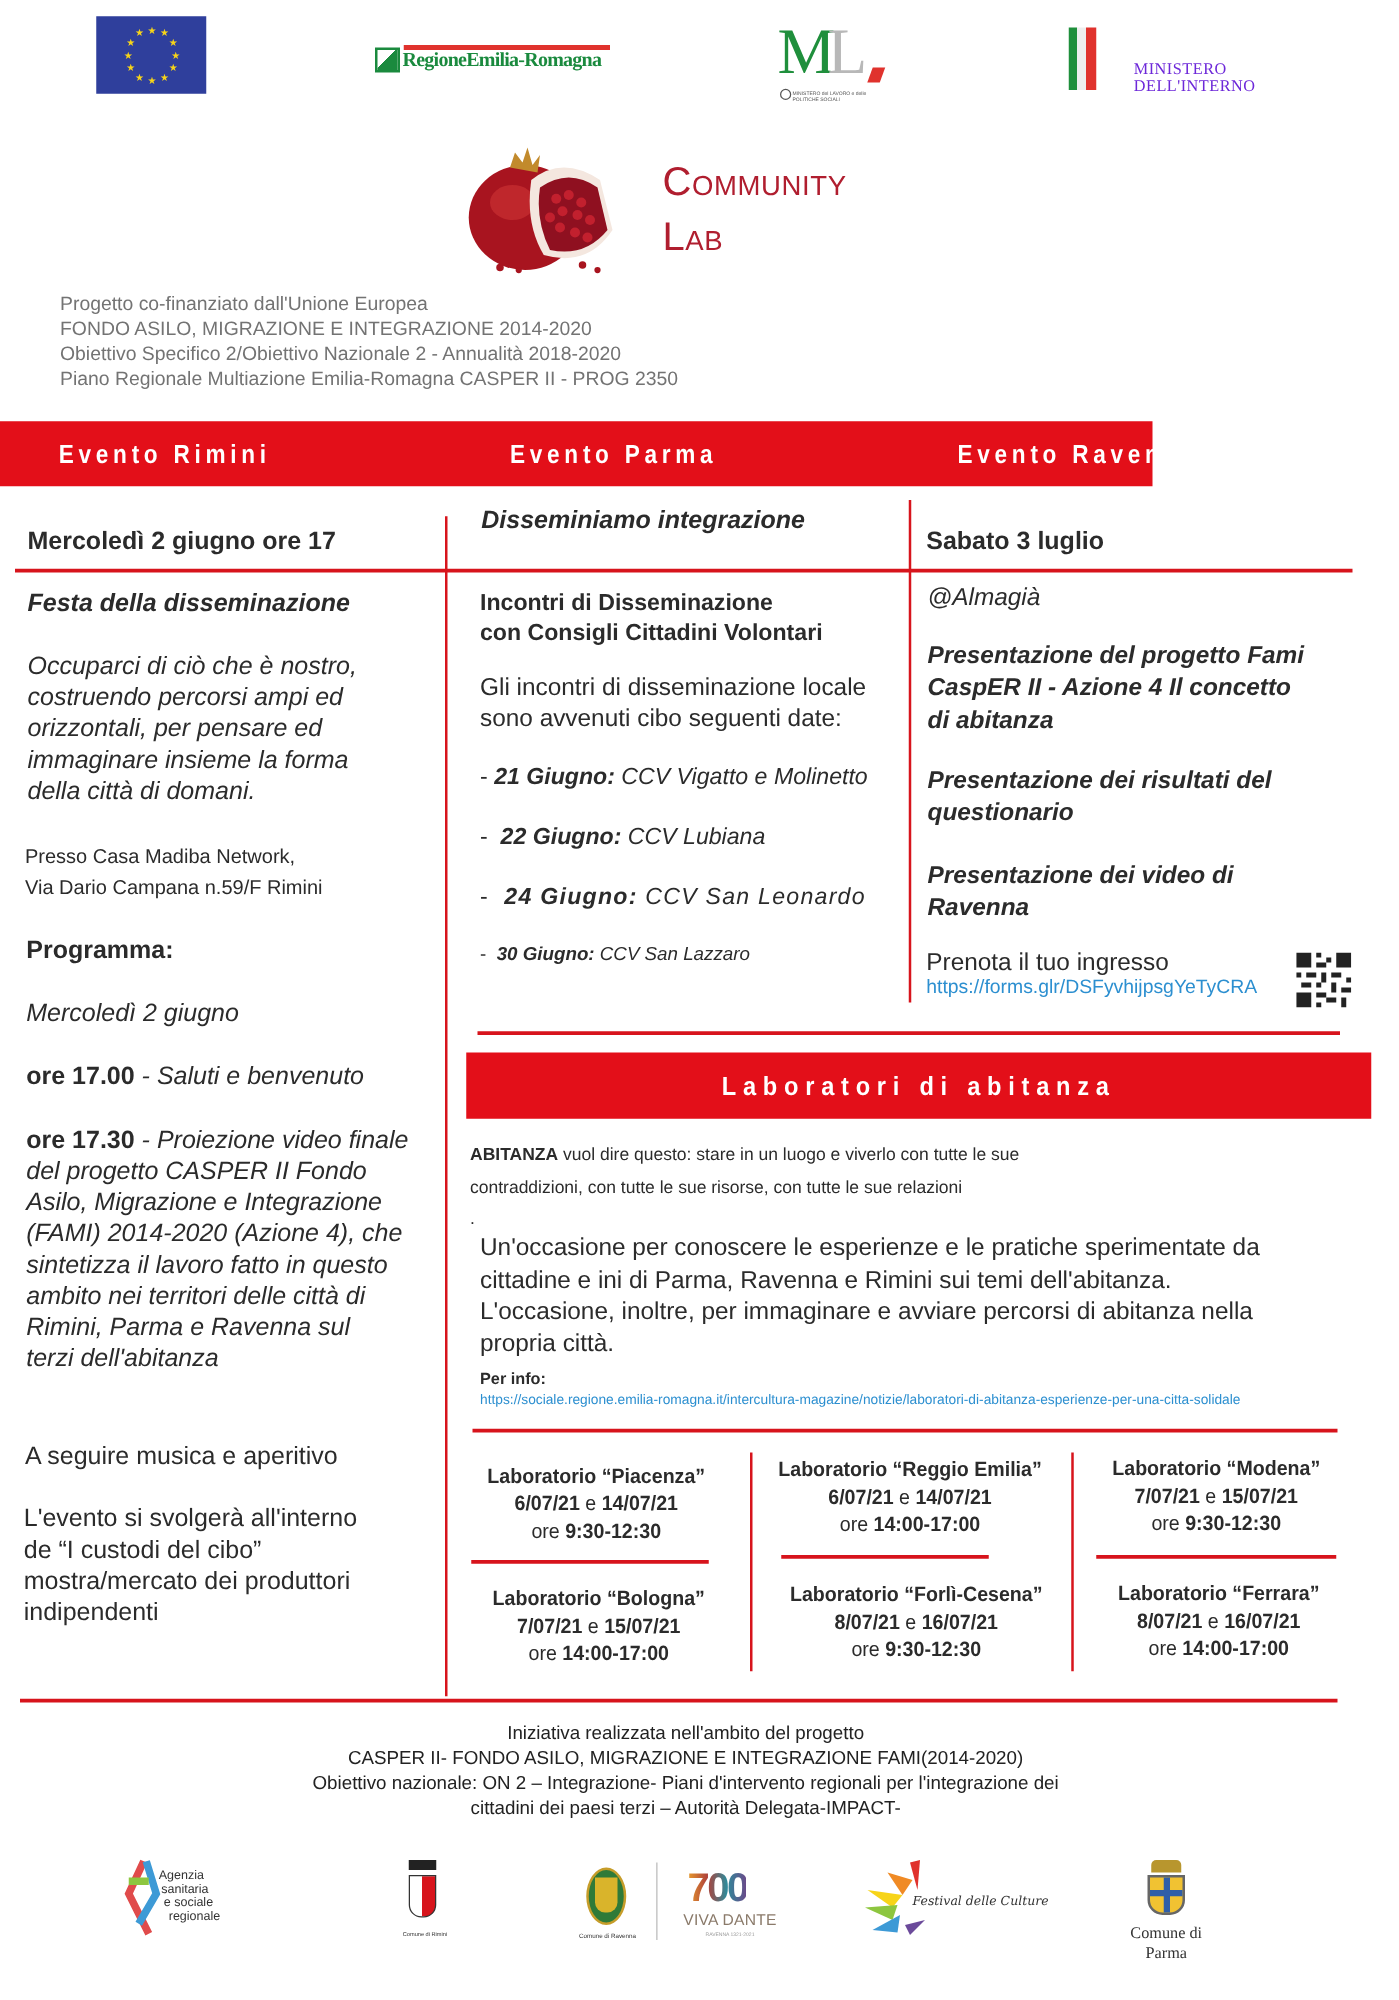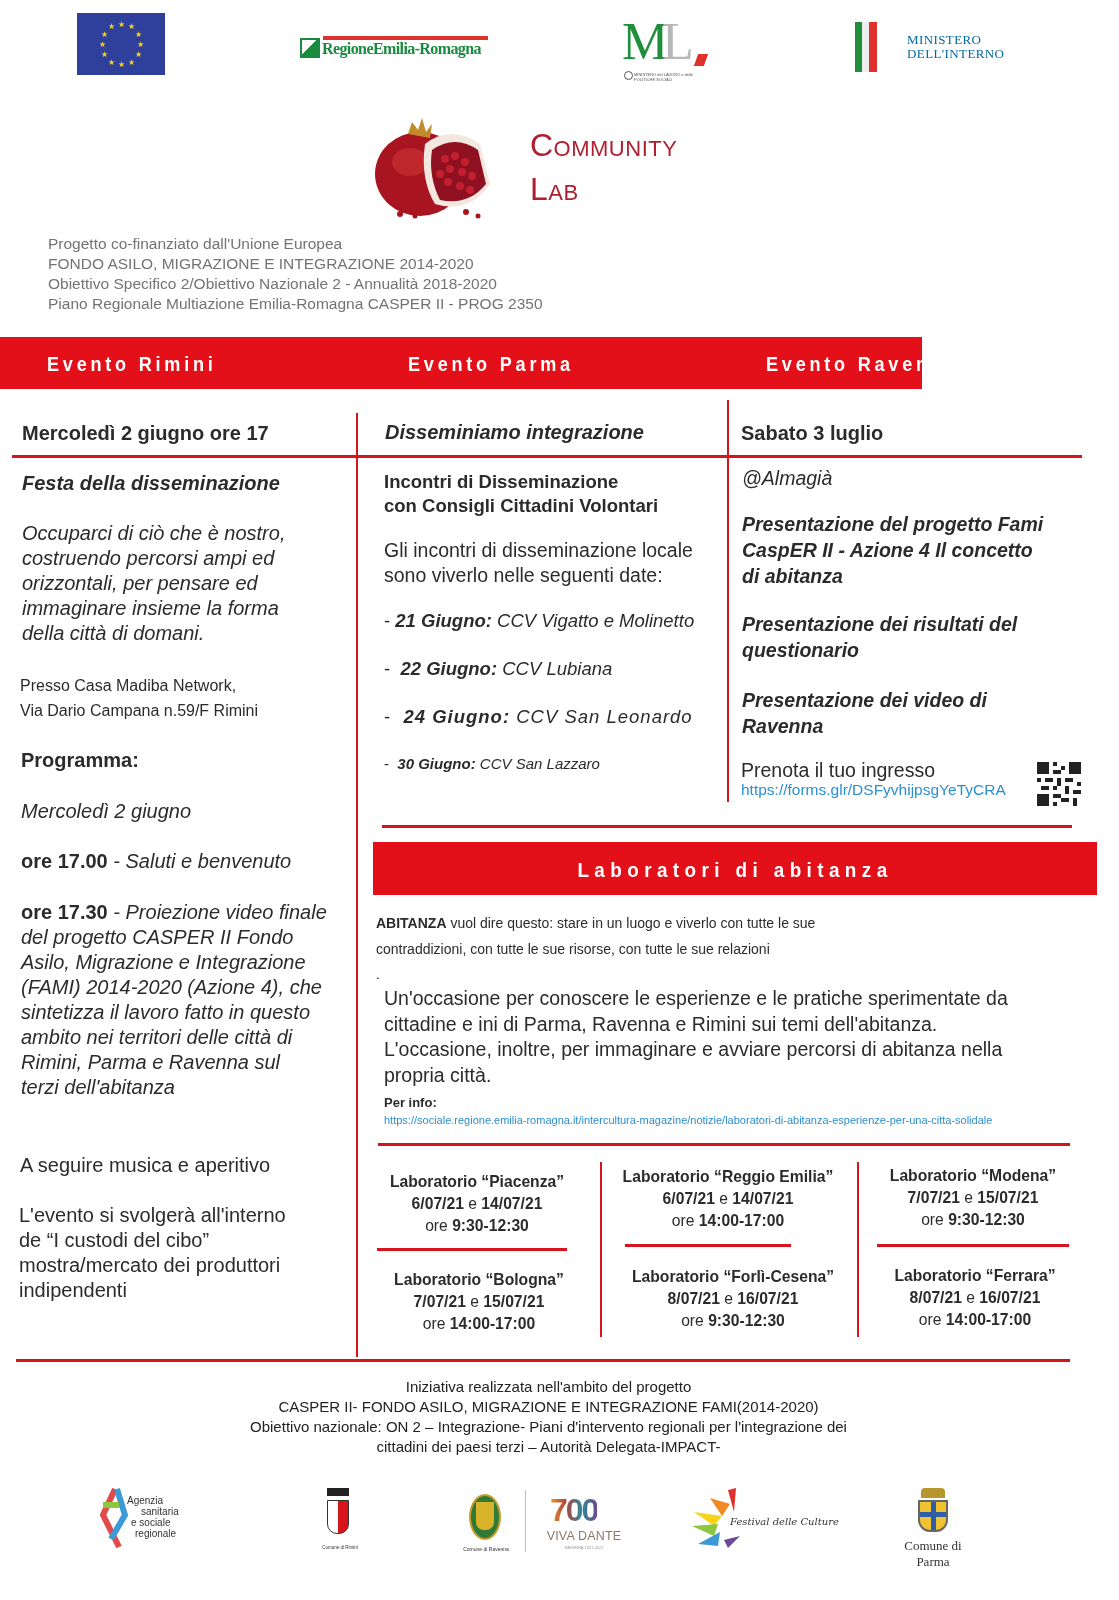--- a/index.html
+++ b/index.html
@@ -17,21 +17,21 @@
   .rer-logo .bar { position: absolute; left: 23px; top: 0; width: 165px; height: 4px; background: #e0322d; }
   .rer-logo .sq { position: absolute; left: 0; top: 2px; width: 20px; height: 20px; border: 2px solid #1a8a3e; background: linear-gradient(135deg, #fff 45%, #1a8a3e 46%); }
   .rer-logo .txt { position: absolute; left: 22px; top: 4px; font-family: "Liberation Serif", serif; font-weight: bold; font-size: 16px; color: #1a8a3e; letter-spacing: -0.6px; white-space: nowrap; }
   .ml-logo { left: 622px; top: 16px; width: 90px; height: 70px; }
   .ml-logo .m { position: absolute; left: 0; top: 0; font-family: "Liberation Serif", serif; font-size: 52px; line-height: 52px; color: #1f8f3c; }
   .ml-logo .l { position: absolute; left: 40px; top: 0; font-family: "Liberation Serif", serif; font-size: 52px; line-height: 52px; color: #b8b8b8; }
   .ml-logo .sub { position: absolute; left: 12px; top: 56px; font-size: 4px; color: #555; width: 80px; line-height: 5px; }
   .ml-logo .emblem { position: absolute; left: 2px; top: 55px; width: 9px; height: 9px; border-radius: 50%; border: 1px solid #555; }
   .min-logo { left: 855px; top: 22px; width: 180px; height: 52px; }
   .min-logo .flag { position: absolute; left: 0; top: 0; width: 22px; height: 50px; background: linear-gradient(90deg, #1f8f3c 0 7px, #eee 7px 14px, #e0322d 14px 22px); }
-  .min-logo .txt { position: absolute; left: 52px; top: 11px; font-family: "Liberation Serif", serif; font-size: 13px; line-height: 14px; color: #0369a1; letter-spacing: 0.4px; }
+  .min-logo .txt { position: absolute; left: 52px; top: 26px; font-family: "Liberation Serif", serif; font-size: 13px; line-height: 14px; color: #6d28d9; letter-spacing: 0.4px; }
 
   
   .pomegranate { left: 370px; top: 104px; width: 140px; height: 118px; }
   .cl-title { left: 530px; top: 123px; font-family: "Liberation Sans", sans-serif; color: #b01e2f; font-size: 32px; line-height: 44px; letter-spacing: 0.5px; font-variant: small-caps; }
   .project-lines { left: 0; top: 234px; width: 1097px; text-align: left; font-size: 15.5px; line-height: 20px; color: #737373; margin-left: 48px; }
 
   
   .event-bar { left: 0; top: 337px; width: 922px; height: 52px; }
   .event-bar span { position: absolute; top: 15px; color: #fff; font-weight: bold; font-size: 21px; letter-spacing: 4.4px; font-family: "Liberation Sans", sans-serif; transform: scaleX(0.86); transform-origin: left; white-space: nowrap; }
 
@@ -170,28 +170,28 @@
   <div class="i">terzi dell'abitanza</div>
 </div>
 <div class="col-text" style="left:20px;top:1153px;font-size:20px">A seguire musica e aperitivo</div>
 <div class="col-text" style="left:19px;top:1203px;font-size:20px">
   <div>L'evento si svolgerà all'interno</div>
   <div>de “I custodi del cibo”</div>
   <div>mostra/mercato dei produttori</div>
   <div>indipendenti</div>
 </div>
 
-<div class="col-text bi" style="left:385px;top:420px;font-size:20px">Disseminiamo integrazione</div>
+<div class="col-text bi" style="left:385px;top:404px;font-size:20px">Disseminiamo integrazione</div>
 <div class="col-text b" style="left:384px;top:470px;font-size:18.5px;line-height:24px">
   <div>Incontri di Disseminazione</div>
   <div>con Consigli Cittadini Volontari</div>
 </div>
 <div class="col-text" style="left:384px;top:538px;font-size:19.5px">
   <div>Gli incontri di disseminazione locale</div>
-  <div>sono viverlo nelle seguenti date:</div>
+  <div>sono avvenuti cibo seguenti date:</div>
 </div>
 <div class="col-text" style="left:384px;top:608px;font-size:18.5px">
   - <span class="bi">21 Giugno:</span><span class="i"> CCV Vigatto e Molinetto</span>
 </div>
 <div class="col-text" style="left:384px;top:656px;font-size:18.5px">
   - &nbsp;<span class="bi">22 Giugno:</span><span class="i"> CCV Lubiana</span>
 </div>
 <div class="col-text" style="left:384px;top:704px;font-size:18.5px;letter-spacing:1px">
   - &nbsp;<span class="bi">24 Giugno:</span><span class="i"> CCV San Leonardo</span>
 </div>
@@ -308,21 +308,21 @@
 </div>
 
 <div class="logo-box" style="left:95px;top:1485px;width:100px;height:66px">
   <svg width="40" height="66" viewBox="0 0 40 66" style="position:absolute;left:0;top:0">
     <path d="M20 4 L8 30 L24 62" stroke="#e04b4b" stroke-width="6" fill="none"></path>
     <path d="M22 4 L30 30 L16 54" stroke="#3d9ad6" stroke-width="6" fill="none"></path>
     <path d="M8 20 L24 20" stroke="#8dc63f" stroke-width="6"></path>
   </svg>
   <div style="position:absolute;left:32px;top:10px;font-size:10px;line-height:11px;color:#333">
     <div>Agenzia</div>
-    <div style="padding-left:14px">sanitaria</div>
+    <div style="padding-left:2px">sanitaria</div>
     <div style="padding-left:4px">e sociale</div>
     <div style="padding-left:8px">regionale</div>
   </div>
 </div>
 
 <div class="logo-box" style="left:315px;top:1488px;width:50px;height:64px">
   <div style="position:absolute;left:12px;top:0;width:22px;height:8px;background:#222"></div>
   <div style="position:absolute;left:12px;top:12px;width:22px;height:34px;background:linear-gradient(90deg,#fff 0 10px,#d7141c 10px 22px);border:1px solid #333;border-radius:0 0 10px 10px"></div>
   <div style="position:absolute;left:0;top:57px;width:50px;text-align:center;font-size:4.5px;color:#333">Comune di Rimini</div>
 </div>

